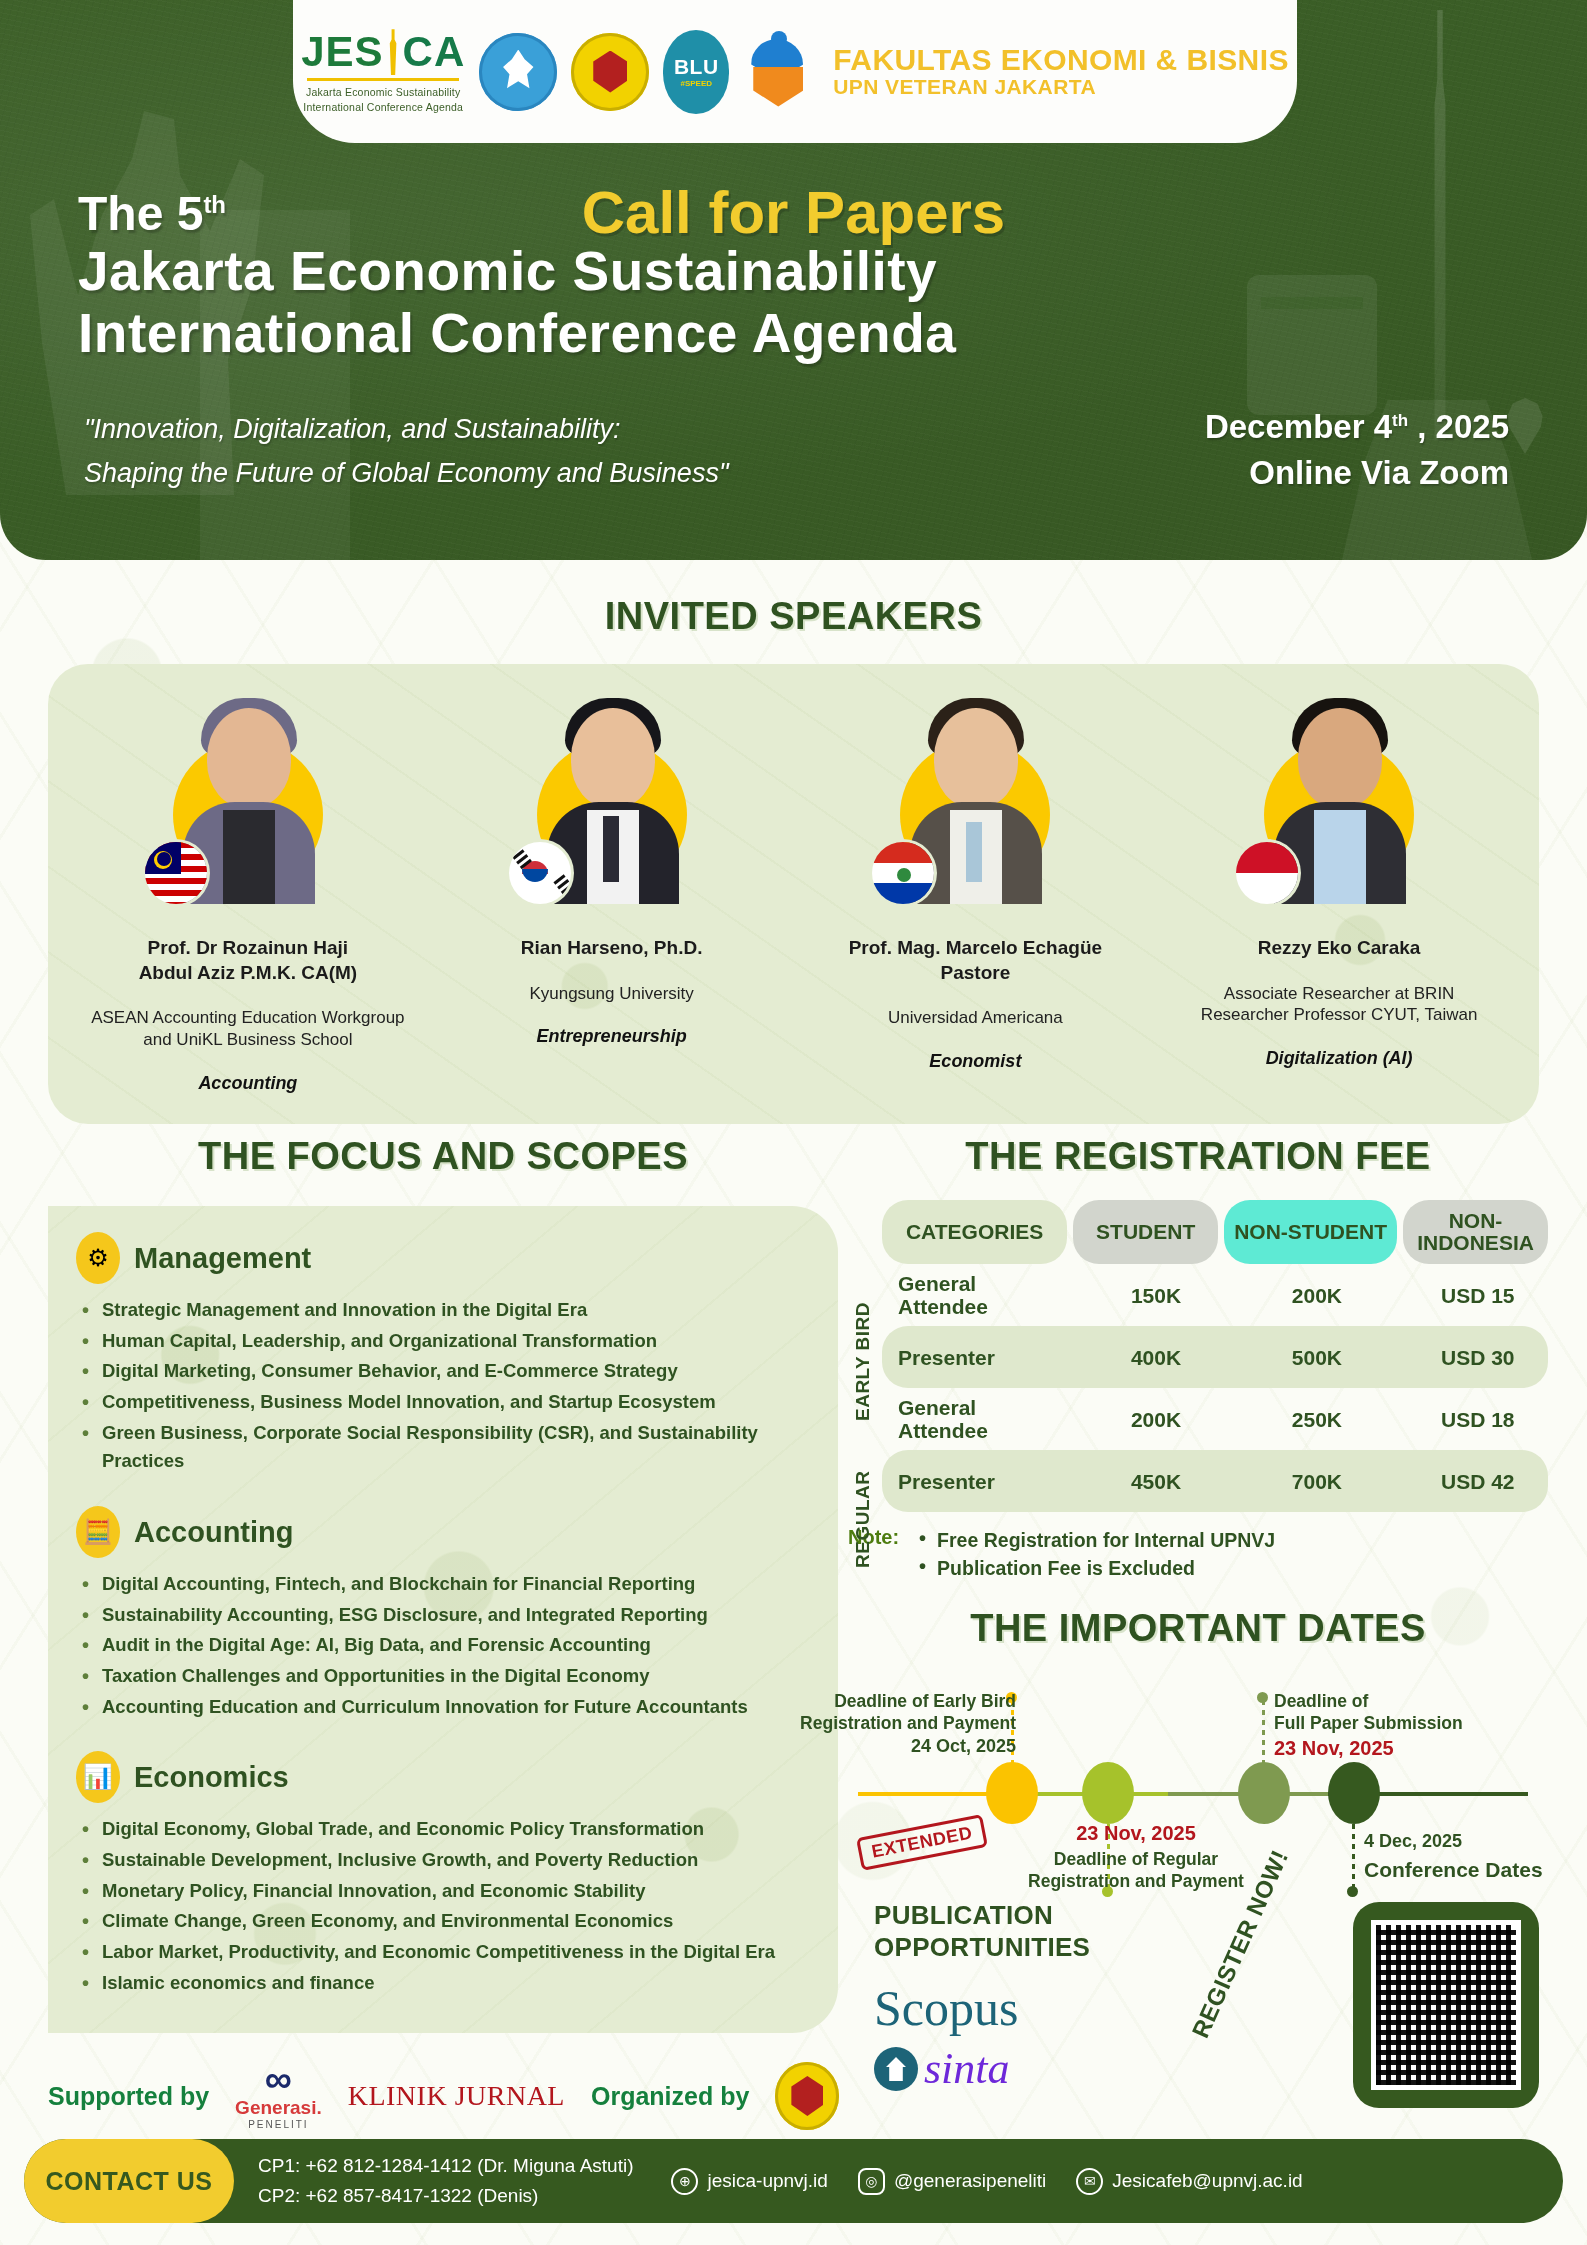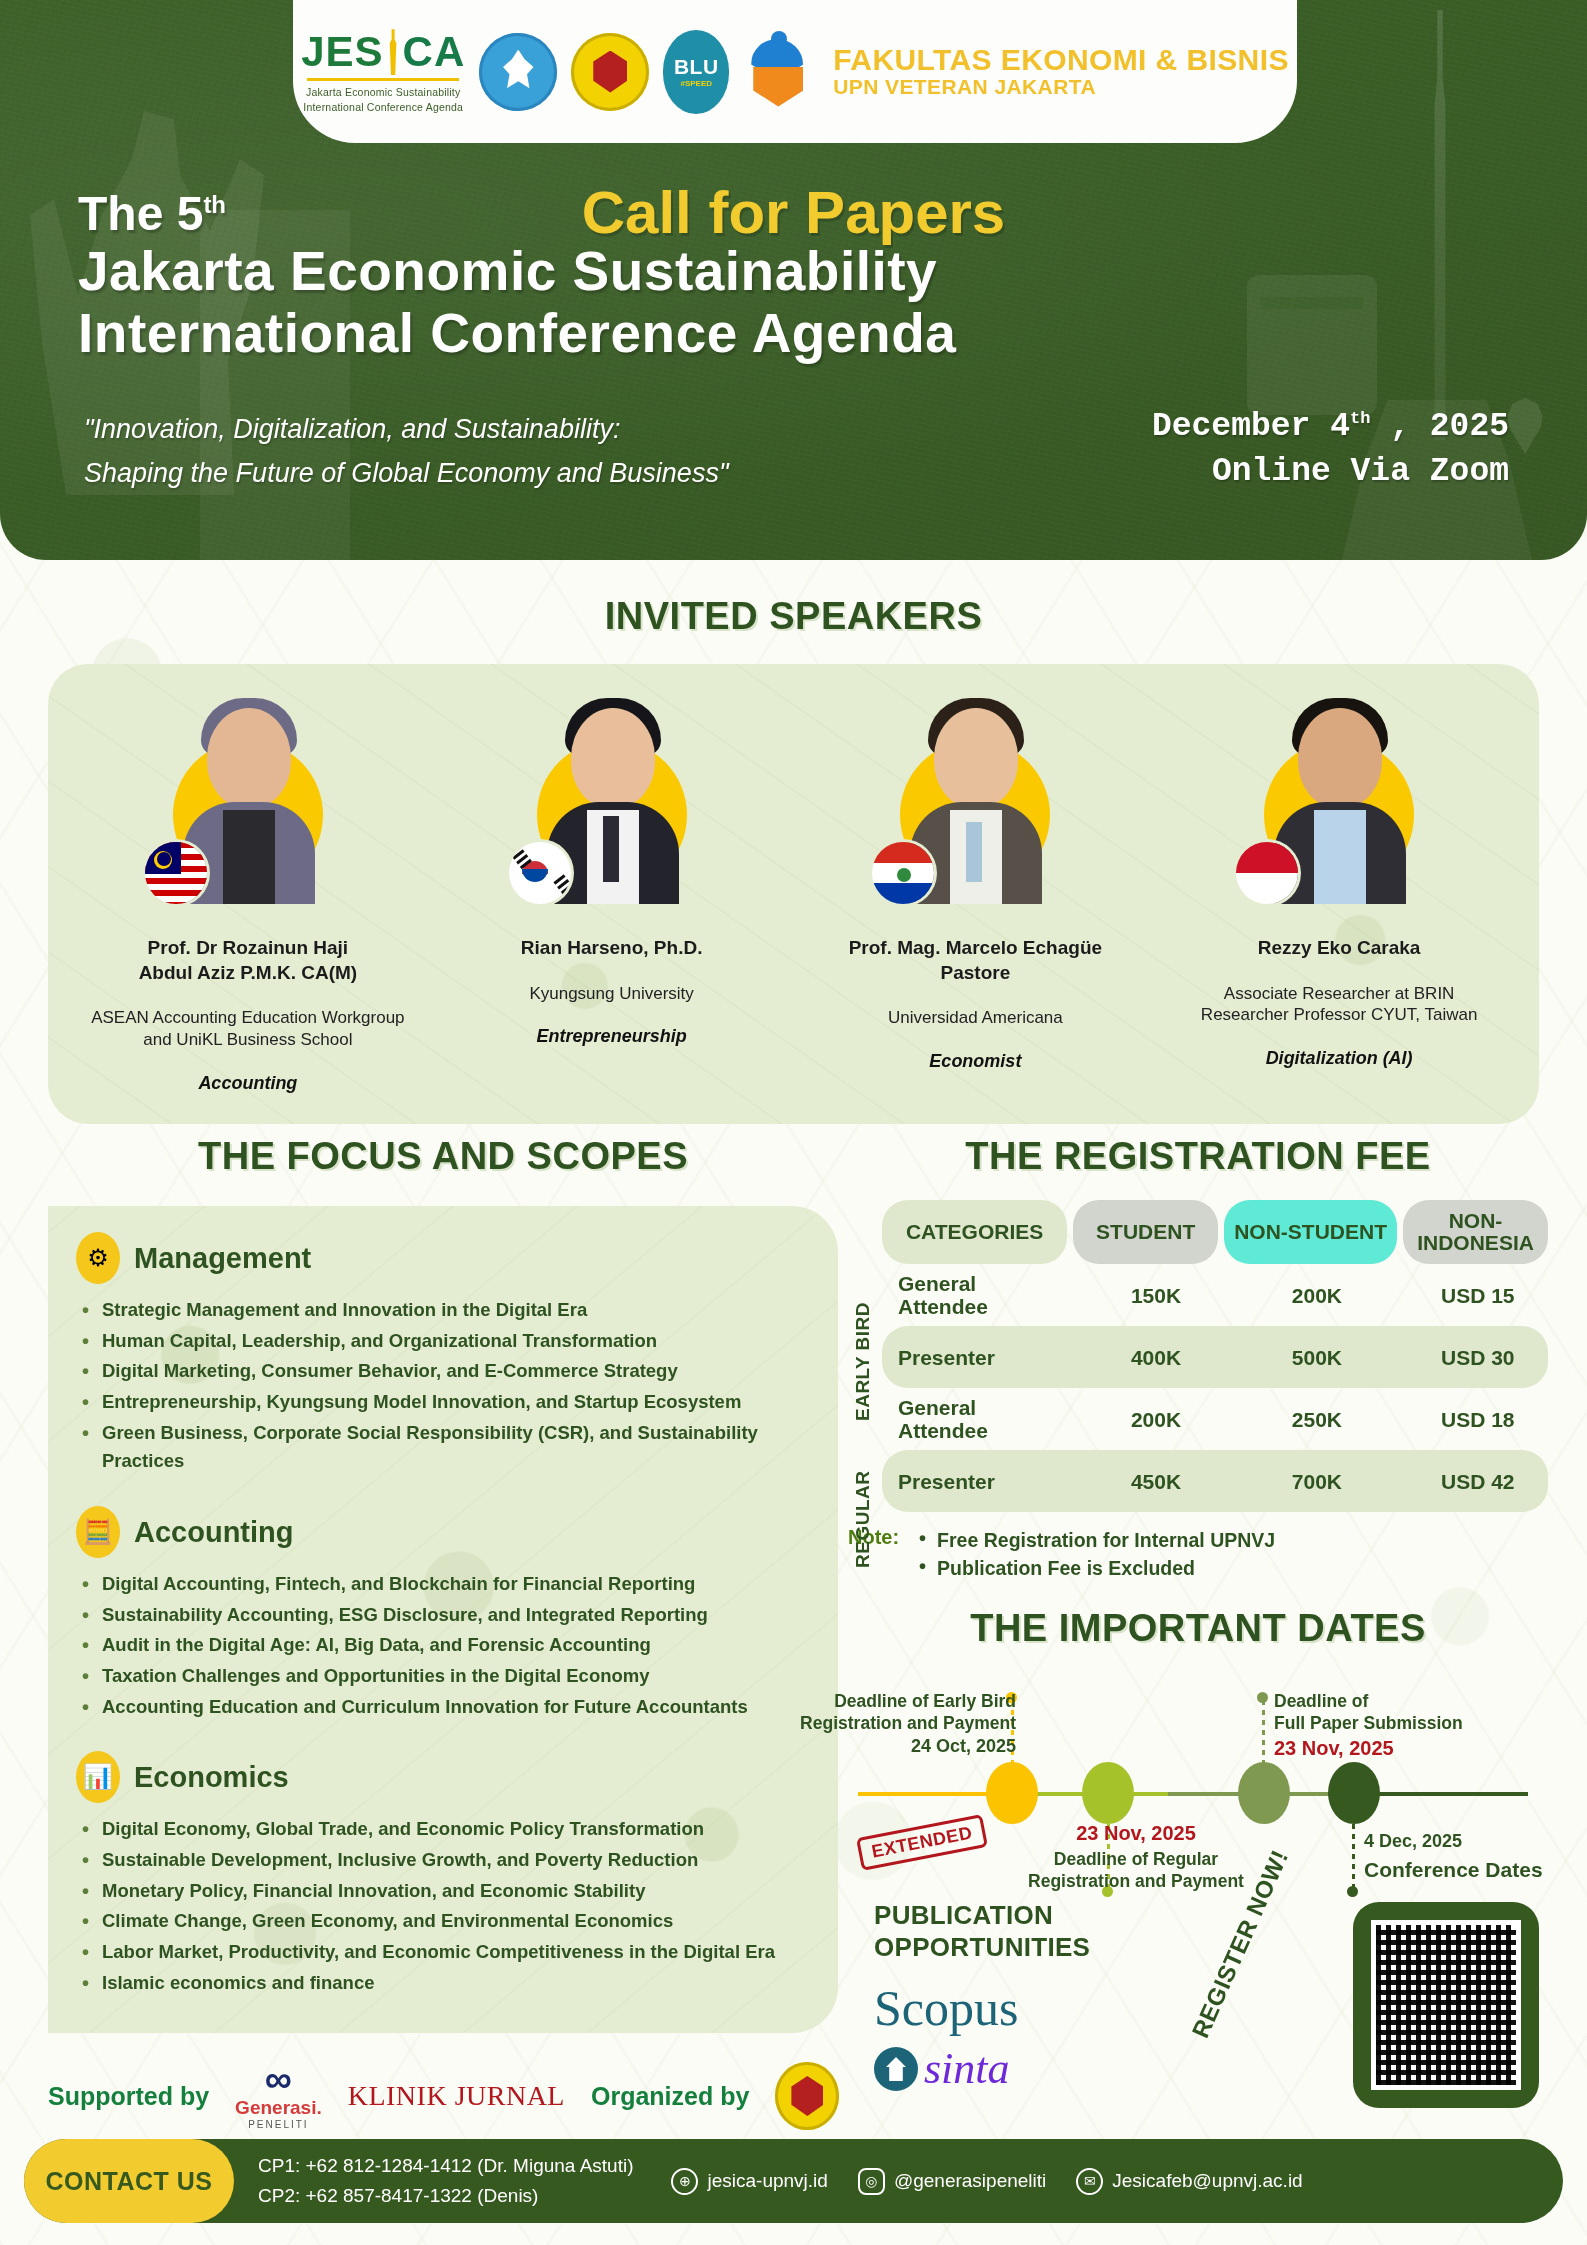--- a/index.html
+++ b/index.html
@@ -106,21 +106,21 @@
 
   .cfp { position: absolute; top: 178px; left: 0; width: 1587px; text-align: center;
     font-size: 60px; font-weight: 800; color: #f2cc2e; text-shadow: 2px 3px 0 rgba(0,0,0,.18); z-index:3; }
   .titles { position: absolute; left: 78px; top: 186px; z-index: 3; color: #fff; }
   .t-the { font-size: 48px; font-weight: 800; text-shadow: 2px 3px 2px rgba(0,0,0,.22); }
   .t-the sup { font-size: 24px; }
   .t-line { font-size: 55px; font-weight: 800; line-height: 1.12; letter-spacing: .5px;
     text-shadow: 2px 3px 2px rgba(0,0,0,.22); white-space: nowrap; }
   .theme { position: absolute; left: 84px; top: 408px; z-index: 3; color: #fff;
     font-size: 27px; font-style: italic; line-height: 1.62; text-shadow: 1px 2px 2px rgba(0,0,0,.22); }
-  .when { position: absolute; right: 78px; top: 408px; z-index: 3; color: #fff; text-align: right; font-family: Liberation Mono, monospace; }
+  .when { position: absolute; right: 78px; top: 408px; z-index: 3; color: #fff; text-align: right; }
   .when .d1 { font-size: 33px; font-weight: 800; text-shadow: 1px 2px 2px rgba(0,0,0,.25); }
   .when .d1 sup { font-size: 17px; }
   .when .d2 { font-size: 33px; font-weight: 800; margin-top: 8px; text-shadow: 1px 2px 2px rgba(0,0,0,.25); }
   .pin { position:absolute; right: 40px; top: 398px; width:44px; height:56px; z-index:2;
     background: rgba(255,255,255,.10);
     clip-path: polygon(50% 100%, 14% 52%, 10% 32%, 22% 10%, 50% 0, 78% 10%, 90% 32%, 86% 52%); }
 
   
   .sec-title { text-align: center; font-size: 38px; font-weight: 800; color: #2f5221;
     letter-spacing: .5px; text-shadow: 2px 2px 0 rgba(110,150,70,.25); }
@@ -421,21 +421,21 @@
 
       <div class="scope-group">
         <div class="scope-head">
           <div class="scope-ico">⚙</div>
           <div class="scope-name">Management</div>
         </div>
         <ul class="scope-list">
           <li>Strategic Management and Innovation in the Digital Era</li>
           <li>Human Capital, Leadership, and Organizational Transformation</li>
           <li>Digital Marketing, Consumer Behavior, and E-Commerce Strategy</li>
-          <li>Entrepreneurship, Kyungsung Model Innovation, and Startup Ecosystem</li>
+          <li>Competitiveness, Business Model Innovation, and Startup Ecosystem</li>
           <li>Green Business, Corporate Social Responsibility (CSR), and Sustainability Practices</li>
         </ul>
       </div>
 
       <div class="scope-group">
         <div class="scope-head">
           <div class="scope-ico">🧮</div>
           <div class="scope-name">Accounting</div>
         </div>
         <ul class="scope-list">

